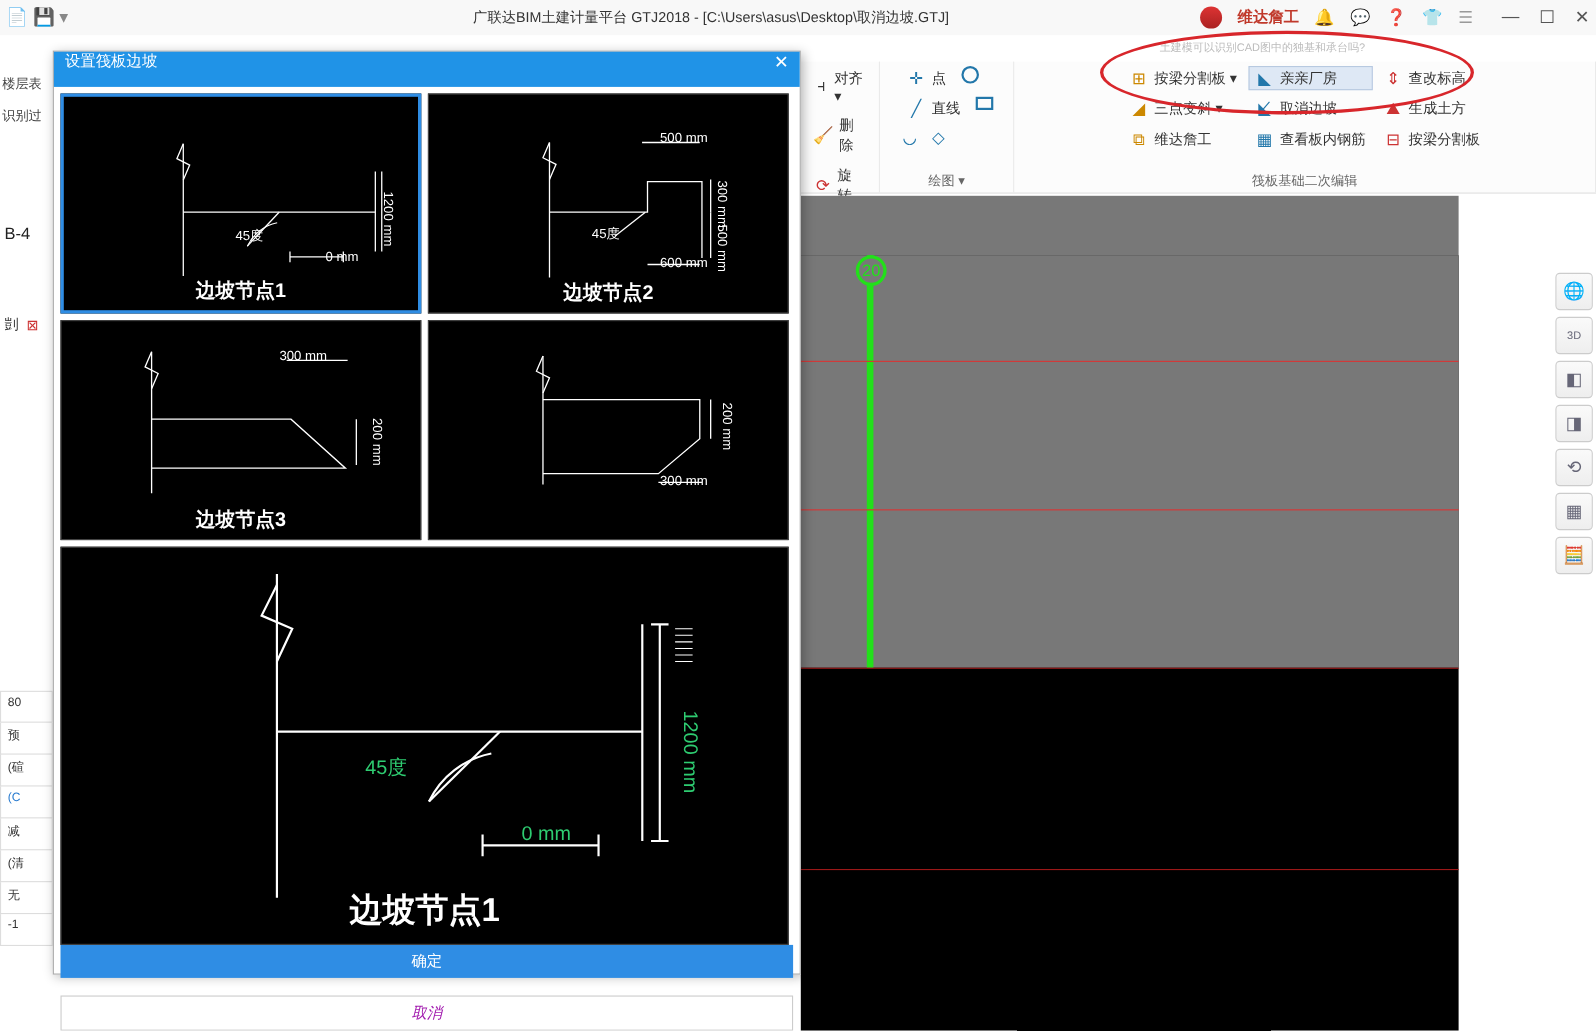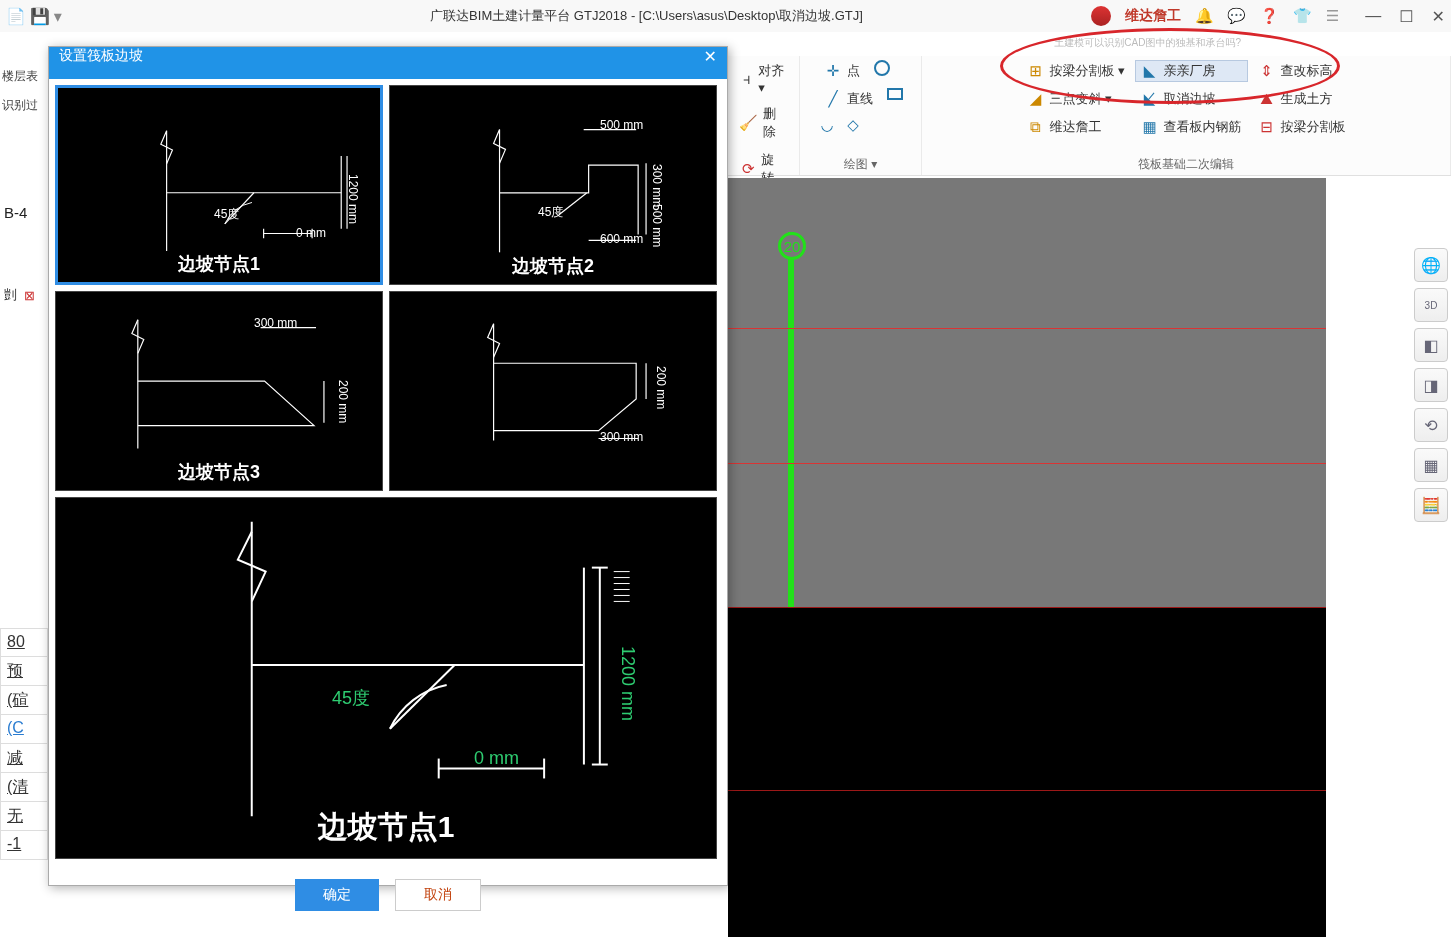--- a/index.html
+++ b/index.html
@@ -26,37 +26,37 @@
     .rico { width: 18px; height: 18px; display: inline-flex; align-items: center; justify-content: center; font-size: 15px;}
     .group-label { font-size: 12px; color: #666; margin-top: 4px;}
     
     .search-hint { position: absolute; top: 36px; right: 210px; font-size: 10px; color: #bbb;}
     
     
     .left-strip { position: absolute; left: 0; top: 62px; width: 64px; }
     .left-strip .litem { font-size: 12px; color: #444; padding: 6px 2px; }
     .left-b { position: absolute; left: 0; top: 200px; font-size: 15px; color: #222; padding: 4px;}
     .left-grid { position: absolute; left: 0; top: 628px; width: 48px;}
-    .left-grid .cell { height: 29px; border: 1px solid #ddd; border-top: none; font-size: 16px; padding: 4px 6px; color: #333; text-decoration: underline;}
+    .left-grid .cell { height: 29px; border: 1px solid #ddd; border-top: none; font-size: 11px; padding: 4px 6px; color: #333;}
     .left-grid .cell:first-child { border-top: 1px solid #ddd;}
 
     
     .dialog { position: absolute; left: 48px; top: 46px; width: 680px; height: 840px; border: 1px solid #aaa; box-shadow: 2px 2px 10px rgba(0,0,0,0.3); background: #fff; z-index: 100;}
     .dlg-title { height: 32px; background: #2093e7; color: #fff; display: flex; align-items: flex-start; justify-content: space-between; padding: 0 10px; font-size: 14px;}
     .dlg-close { font-size: 16px; cursor: pointer;}
     .dlg-body { padding: 6px; }
     .thumb-grid { display: flex; flex-wrap: wrap; gap: 6px; margin-bottom: 6px;}
     .thumb { width: 328px; height: 200px; background: #000; border: 1px solid #444; position: relative;}
     .thumb.selected { border: 3px solid #2f8de4; width: 328px; height: 200px;}
     .thumb-label { position: absolute; bottom: 6px; left: 0; right: 0; text-align: center; color: #fff; font-size: 18px; font-weight: bold;}
     .big-preview { width: 662px; height: 362px; background: #000; border: 1px solid #444; position: relative;}
     .big-label { position: absolute; bottom: 10px; left: 0; right: 0; text-align: center; color: #fff; font-size: 30px; font-weight: bold;}
-    .dlg-btns { display: flex; justify-content: center; gap: 16px; margin-top: 20px;}
+    .dlg-btns { display: flex; justify-content: center; gap: 16px; margin-top: 0; flex-direction: column;}
     .btn-primary { background: #2f8de4; color: #fff; padding: 6px 28px; border: none; font-size: 14px; cursor: pointer;}
-    .btn-default { background: #fff; color: #c2410c; padding: 6px 28px; border: 1px solid #ccc; font-size: 14px; cursor: pointer;}
+    .btn-default { background: #fff; color: #a21caf; padding: 6px 28px; border: 1px solid #ccc; font-size: 14px; cursor: pointer; font-style: italic;}
     
     .dim-text { position: absolute; color: #fff; font-size: 12px;}
     .dim-text-g { position: absolute; color: #2ecc71; font-size: 18px;}
     
     
     .canvas { position: absolute; top: 232px; left: 728px; width: 598px; height: 705px; background: #000;}
     .canvas-top { position: absolute; top: 178px; left: 728px; width: 598px; height: 54px; background: #787878;}
     .canvas-gray { position: absolute; top: 232px; left: 728px; width: 598px; height: 375px; background: #787878;}
     .axis-v { position: absolute; top: 232px; left: 788px; width: 6px; height: 375px; background: #22e01a;}
     .axis-bubble { position: absolute; top: 232px; left: 778px; width: 28px; height: 28px; border: 3px solid #22e01a; border-radius: 50%; display:flex; align-items:center; justify-content:center; color:#22e01a; font-size: 15px; background: #787878;}

